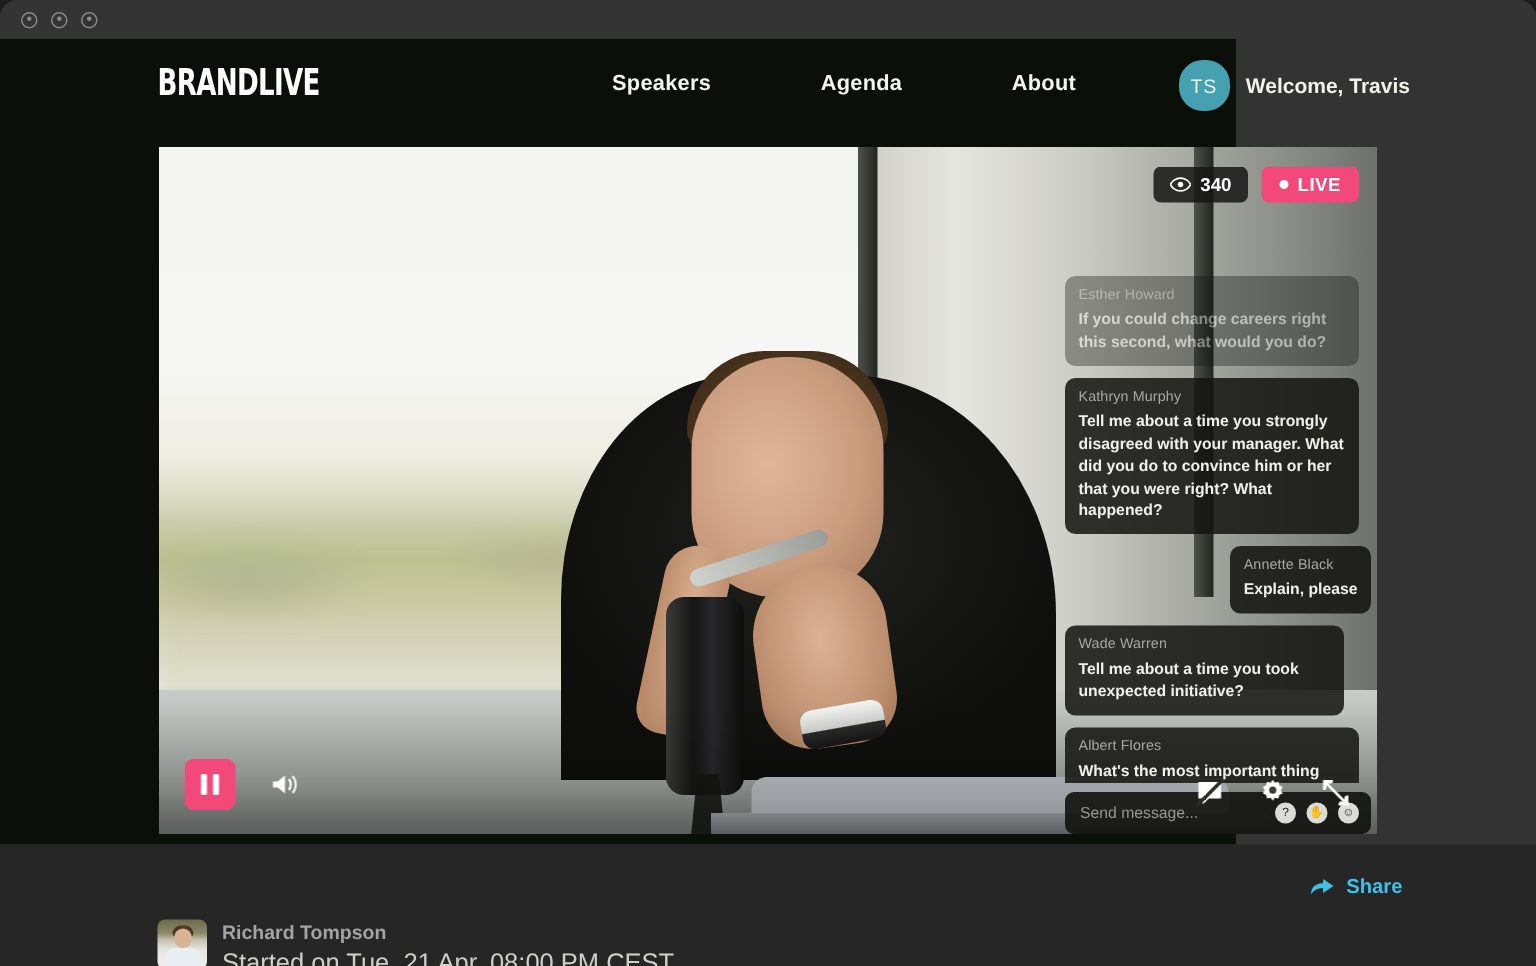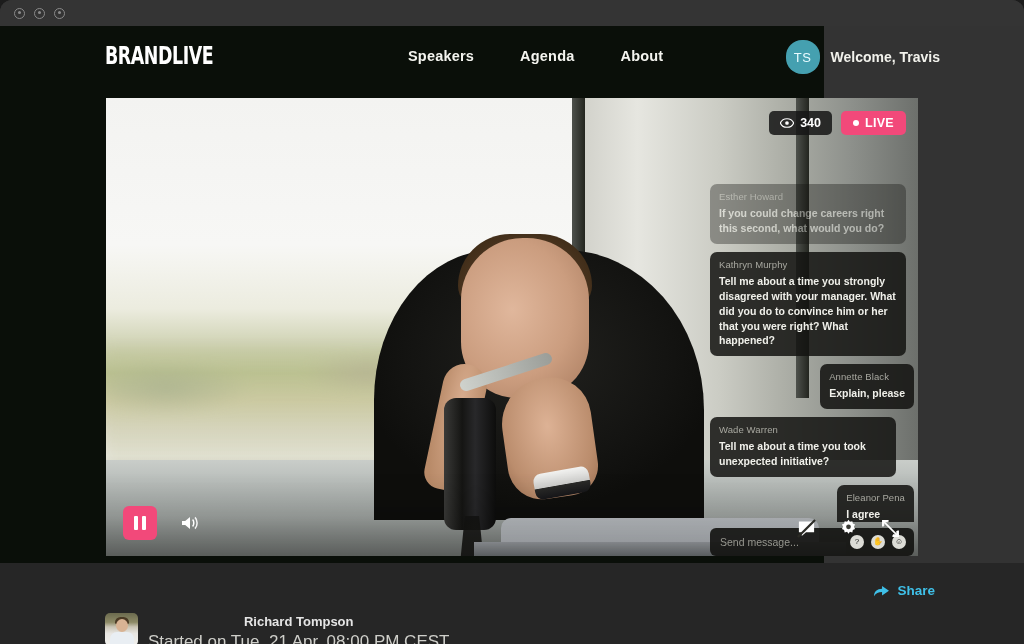--- a/index.html
+++ b/index.html
@@ -53,21 +53,21 @@
     color: #ffffff;
     font-family: "DejaVu Sans", sans-serif;
     font-weight: 700; font-size: 22px;
     letter-spacing: -0.5px;
     transform: scaleX(0.88) scaleY(1.12);
     transform-origin: left top;
     font-stretch: condensed;
   }
   #main-nav {
     position: absolute; left: 408px; top: 22px;
-    display: flex; gap: 46px; justify-content: flex-end;
+    display: flex; gap: 73px; justify-content: flex-end;
   }
   #main-nav a {
     color: #f4f4ef; font-size: 14.5px; font-weight: 700;
     text-decoration: none; letter-spacing: 0.2px;
   }
   #user-area {
     position: absolute; right: 84px; top: 14px;
     display: flex; align-items: center; gap: 11px;
   }
   #avatar-badge {
@@ -301,21 +301,21 @@
   }
   #presenter-photo .ph-hair {
     position: absolute; left: 10px; top: 4px; width: 14px; height: 7px;
     border-radius: 7px 7px 2px 2px; background: #4a3a24;
   }
   #presenter-photo .ph-body {
     position: absolute; left: 5px; top: 19px; width: 24px; height: 16px;
     border-radius: 7px 7px 0 0; background: #e9eef3;
   }
   #presenter-meta { display: flex; flex-direction: column; gap: 3px; padding-top: 1px; }
-  #presenter-name { color: #e5e5e5; font-size: 13px; font-weight: 700; text-align: center; }
+  #presenter-name { color: #a3a3a3; font-size: 13px; font-weight: 700; }
   #presenter-time { color: #cfcfca; font-size: 17px; }
   #share-button {
     position: absolute; right: 89px; top: 20px;
     display: flex; align-items: center; gap: 7px;
     color: #3fc0e8; font-size: 13.5px; font-weight: 700;
     cursor: pointer; background: none; border: none;
   }
 </style>
 </head>
 <body>
@@ -417,26 +417,20 @@
             </div>
           </div>
 
           <div class="msg" style="max-width:186px">
             <div class="msg-bubble">
               <div class="msg-author">Wade Warren</div>
               <div class="msg-text">Tell me about a time you took unexpected initiative?</div>
             </div>
           </div>
 
-          <div class="msg right" style="max-width:86px">
-            <div class="msg-bubble">
-              <div class="msg-author">Eleanor Pena</div>
-              <div class="msg-text">I agree</div>
-            </div>
-          </div>
 
           <div class="msg">
             <div class="msg-bubble">
               <div class="msg-author">Albert Flores</div>
               <div class="msg-text">What's the most important thing you've learned from a peer and how have you used that lesson in your day-to-day life?</div>
             </div>
           </div>
 
         </div>
 

